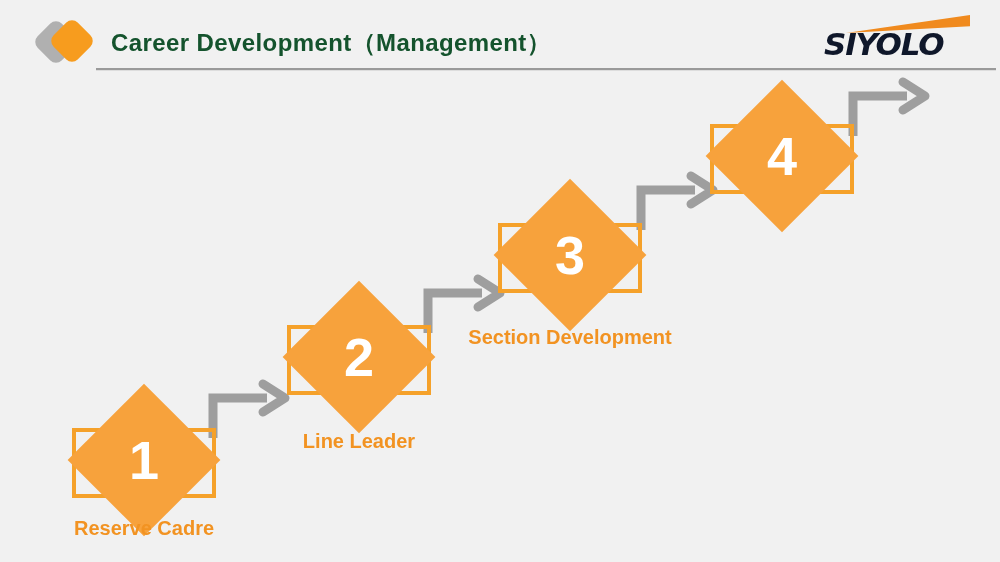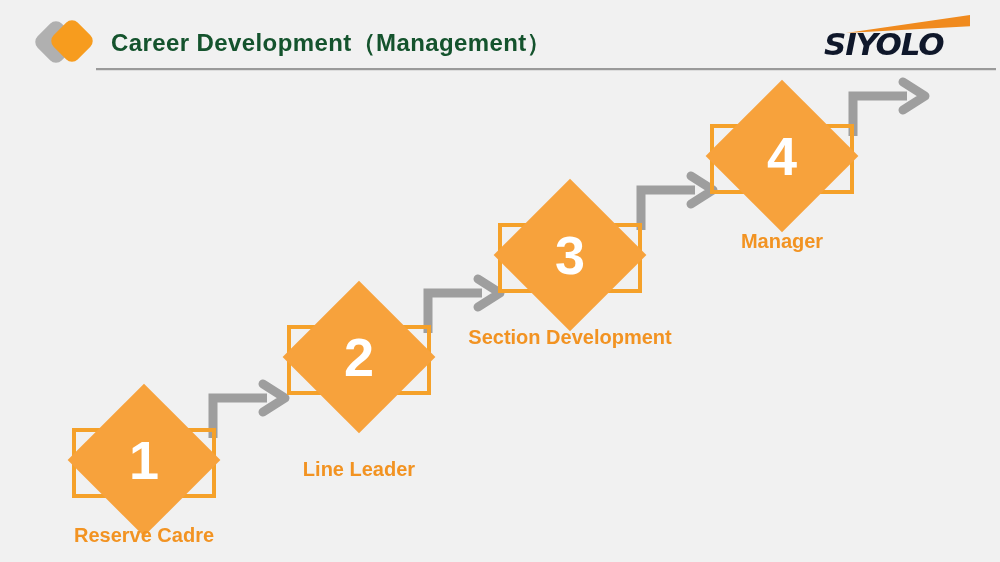--- a/index.html
+++ b/index.html
@@ -200,36 +200,35 @@
   <svg class="connector" style="left:845px; top:78px; width:90px; height:60px;" viewBox="0 0 90 60">
     <path d="M8,58 L8,18 L62,18" stroke="#9e9e9e" stroke-width="9" fill="none" stroke-linecap="butt" stroke-linejoin="miter"></path>
     <path d="M58,4 L80,18 L58,32" stroke="#9e9e9e" stroke-width="9" fill="none" stroke-linecap="round" stroke-linejoin="round"></path>
   </svg>
 
   <div class="step" style="left:72px; top:428px; width:144px; height:70px;">
     <div class="step-box" style="width:144px; height:70px;"></div>
     <div class="step-diamond" style="left:18px; top:-22px; width:108px; height:108px;"></div>
     <div class="step-number" style="left:18px; top:-22px; width:108px; height:108px;">1</div>
   </div>
-  <div class="step-label" style="left:2px; top:517px; width:284px;margin-top:7px;">Reserve Cadre</div>
+  <div class="step-label" style="left:2px; top:517px; width:284px;">Reserve Cadre</div>
 
   <div class="step" style="left:287px; top:325px; width:144px; height:70px;">
     <div class="step-box" style="width:144px; height:70px;"></div>
     <div class="step-diamond" style="left:18px; top:-22px; width:108px; height:108px;"></div>
     <div class="step-number" style="left:18px; top:-22px; width:108px; height:108px;">2</div>
   </div>
-  <div class="step-label" style="left:217px; top:430px; width:284px;margin-top:28px;">Line Leader</div>
+  <div class="step-label" style="left:217px; top:430px; width:284px;">Line Leader</div>
 
   <div class="step" style="left:498px; top:223px; width:144px; height:70px;">
     <div class="step-box" style="width:144px; height:70px;"></div>
     <div class="step-diamond" style="left:18px; top:-22px; width:108px; height:108px;"></div>
     <div class="step-number" style="left:18px; top:-22px; width:108px; height:108px;">3</div>
   </div>
   <div class="step-label" style="left:428px; top:326px; width:284px;">Section Development</div>
 
   <div class="step" style="left:710px; top:124px; width:144px; height:70px;">
     <div class="step-box" style="width:144px; height:70px;"></div>
     <div class="step-diamond" style="left:18px; top:-22px; width:108px; height:108px;"></div>
     <div class="step-number" style="left:18px; top:-22px; width:108px; height:108px;">4</div>
   </div>
-  <div class="step-label" style="left:640px; top:230px; width:284px;">Manager</div>
 
 </div>
 
 </body></html>

